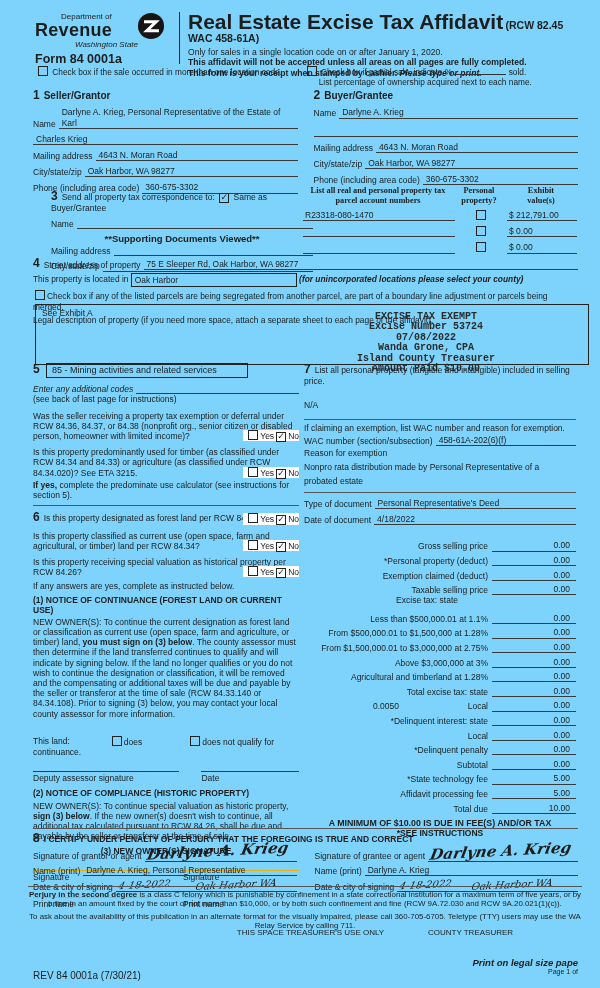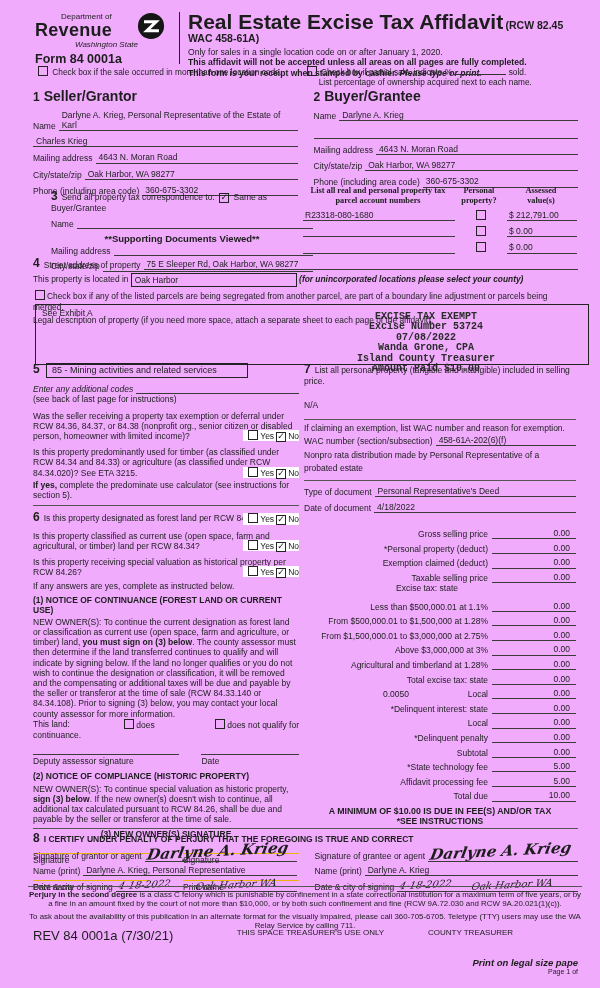--- a/index.html
+++ b/index.html
@@ -1,16 +1,16 @@
 <!DOCTYPE html>
 <html><head>
 <meta charset="utf-8">
 <style>
   html,body{margin:0;padding:0;background:#e8e8e8;}
-  .page{position:relative;width:600px;height:988px;background:#f0abfc;color:#1d1d1d;
+  .page{position:relative;width:600px;height:988px;background:#7dd3fc;color:#1d1d1d;
         font-family:"Liberation Sans",sans-serif;font-size:8.5px;line-height:1.2;overflow:hidden;}
   .b{font-weight:bold;} .i{font-style:italic;}
   
   #header{position:absolute;left:33px;top:10px;right:22px;height:56px;display:flex;}
   .logo-col{width:140px;position:relative;}
   .dept-of{font-size:8px;position:absolute;left:28px;top:2px;}
   .revenue{font-size:18px;font-weight:bold;letter-spacing:.3px;position:absolute;left:2px;top:10px;}
   .wa-state{font-size:8px;font-style:italic;position:absolute;left:42px;top:30px;}
   .form-no{font-size:12.5px;font-weight:bold;position:absolute;left:2px;top:42px;}
   .logo-icon{position:absolute;left:104px;top:2px;}
@@ -22,21 +22,21 @@
   
   #checkrow{position:absolute;left:36px;top:66px;right:22px;display:flex;font-size:8.3px;}
   #checkrow .half-l{width:47%;}
   #checkrow .half-r{flex:1;padding-left:14px;}
   .pct-line{display:inline-block;width:52px;border-bottom:1px solid #333;height:8px;}
   
   .field{display:flex;align-items:flex-end;margin-top:5px;}
   .lbl{white-space:nowrap;padding-right:3px;}
   .uline{flex:1;border-bottom:1px solid #3a3a3a;padding:0 3px 0 3px;min-height:9px;}
   .secnum{font-size:12px;font-weight:bold;padding-right:4px;}
-  .sechead{font-weight:bold;font-size:14px;}
+  .sechead{font-weight:bold;font-size:10px;}
   
   .cb{display:inline-block;width:8px;height:8px;border:1.1px solid #222;margin:0 2px -1px 2px;
       font-size:9px;line-height:7px;text-align:center;font-style:normal;}
   .cb i{font-style:normal;}
   
   #sec12{position:absolute;left:33px;top:88px;right:22px;display:flex;gap:16px;}
   #sec12 .col{flex:1;}
   
   #sec3{position:absolute;left:33px;top:189px;width:262px;margin-left:18px;}
   .supporting{text-align:center;font-weight:bold;font-size:9.5px;margin-top:4px;}
@@ -56,47 +56,47 @@
   
   #leftcol{position:absolute;left:33px;top:362px;width:266px;}
   #rightcol{position:absolute;left:304px;top:362px;width:272px;}
   .codebox{display:inline-block;border:1.1px solid #222;padding:1.5px 5px;font-size:9px;min-width:190px;}
   .q{position:relative;margin-top:6px;padding-right:2px;}
   .q .qtxt{display:block;padding-right:0;}
   .ans{position:absolute;right:0;bottom:0;background:#fff;white-space:nowrap;padding-left:3px;}
   .hr{border-top:1px solid #555;margin:5px 0 0 0;}
   .para{margin-top:2px;text-align:left;}
   .nheading{font-weight:bold;margin-top:5px;}
-  .landrow{display:flex;margin-top:0;justify-content:space-between;}
+  .landrow{display:flex;margin-top:17px;}
   .landrow .gap1{width:40px;} .landrow .gap2{width:46px;}
   .dualline{display:flex;gap:22px;margin-top:14px;}
   .dualline .seg{border-top:1px solid #3a3a3a;padding-top:1px;}
   .sig3{display:flex;gap:34px;margin-top:14px;}
   .sig3 .seg{flex:1;border-top:1px solid #eab308;padding-top:1px;}
   .center{text-align:center;}
   
   .trow{display:flex;align-items:flex-end;height:14.6px;}
   .tlabel{flex:1;text-align:right;white-space:nowrap;}
   .tline{width:78px;border-bottom:1px solid #3a3a3a;text-align:right;padding-right:6px;margin-left:4px;}
-  .tprefix{position:absolute;left:44px;padding-left:35px;}
+  .tprefix{position:absolute;left:34px;padding-left:35px;}
   .theadrow{height:14px;padding-right:118px;text-align:right;}
   
   #sec8{position:absolute;left:33px;top:828px;right:22px;border-top:1px solid #555;padding-top:2px;}
   #sec8 .cols{display:flex;gap:18px;}
   #sec8 .col{flex:1;}
   .script{font-family:"DejaVu Serif",serif;font-style:italic;display:inline-block;
           transform:skewX(-14deg) rotate(-3deg);}
   .sig-big{font-size:15px;font-weight:bold;position:relative;top:-2px;line-height:0.6;}
   .hand{font-size:10px;}
   
   #perjury{position:absolute;left:28px;top:886px;right:18px;border-top:1px solid #555;padding-top:3px;
            font-size:7.9px;text-align:center;line-height:1.2;}
   #perjury .p2{margin-top:3px;}
   #footerrow{position:absolute;left:33px;top:928px;right:22px;display:flex;font-size:8px;}
-  #footerrow .f1{width:170px;font-size:13px;}
+  #footerrow .f1{width:170px;font-size:10px;margin-top:42px;}
   #footerrow .f2{flex:1;text-align:center;}
   #footerrow .f3{width:150px;text-align:left;padding-left:10px;}
   #printnote{position:absolute;right:22px;top:957px;text-align:right;}
   #printnote .pn{font-weight:bold;font-style:italic;font-size:9.5px;}
   #printnote .pg{font-size:7px;}
 </style>
 </head>
 <body>
 
 <div class="page">
@@ -204,24 +204,24 @@
     <div class="field">
         <span class="lbl">City/state/zip</span>
         <span class="uline"></span>
       </div>
   </div>
 
   <div id="parcels">
     <div class="phead">
       <div style="width:150px;"><span>List all real and personal property tax</span><br><span>parcel account numbers</span></div>
       <div style="width:52px;"><span>Personal</span><br><span>property?</span></div>
-      <div style="flex:1;"><span>Assessed</span><br><span>value(s)</span></div>
+      <div style="flex:1;"><span>Exhibit</span><br><span>value(s)</span></div>
     </div>
     <div class="prow">
-      <span class="pnum">R23318-080-1680</span>
+      <span class="pnum">R23318-080-1470</span>
       <span class="pcb"><span class="cb"></span></span>
       <span class="pval">$ 212,791.00</span>
     </div>
     <div class="prow">
       <span class="pnum"></span>
       <span class="pcb"><span class="cb"></span></span>
       <span class="pval">$ 0.00</span>
     </div>
     <div class="prow">
       <span class="pnum"></span>
@@ -329,20 +329,21 @@
     <div>
       <span class="secnum">7</span><span>List all personal property (tangible and intangible) included in selling price.</span>
     </div>
     <div style="margin-top:13px;">N/A</div>
     <div class="hr" style="margin-top:9px;"></div>
     <div style="margin-top:3px;">If claiming an exemption, list WAC number and reason for exemption.</div>
     <div class="field" style="margin-top:2px;">
         <span class="lbl">WAC number (section/subsection)</span>
         <span class="uline">458-61A-202(6)(f)</span>
       </div>
+    <div style="margin-top:2px;">Reason for exemption</div>
     <div style="margin-top:4px;">Nonpro rata distribution made by Personal Representative of a</div>
     <div style="margin-top:3px;">probated estate</div>
     <div class="hr" style="margin-top:6px;"></div>
     <div class="field" style="margin-top:5px;">
         <span class="lbl">Type of document</span>
         <span class="uline">Personal Representative's Deed</span>
       </div>
     <div class="field">
         <span class="lbl">Date of document</span>
         <span class="uline">4/18/2022</span>

